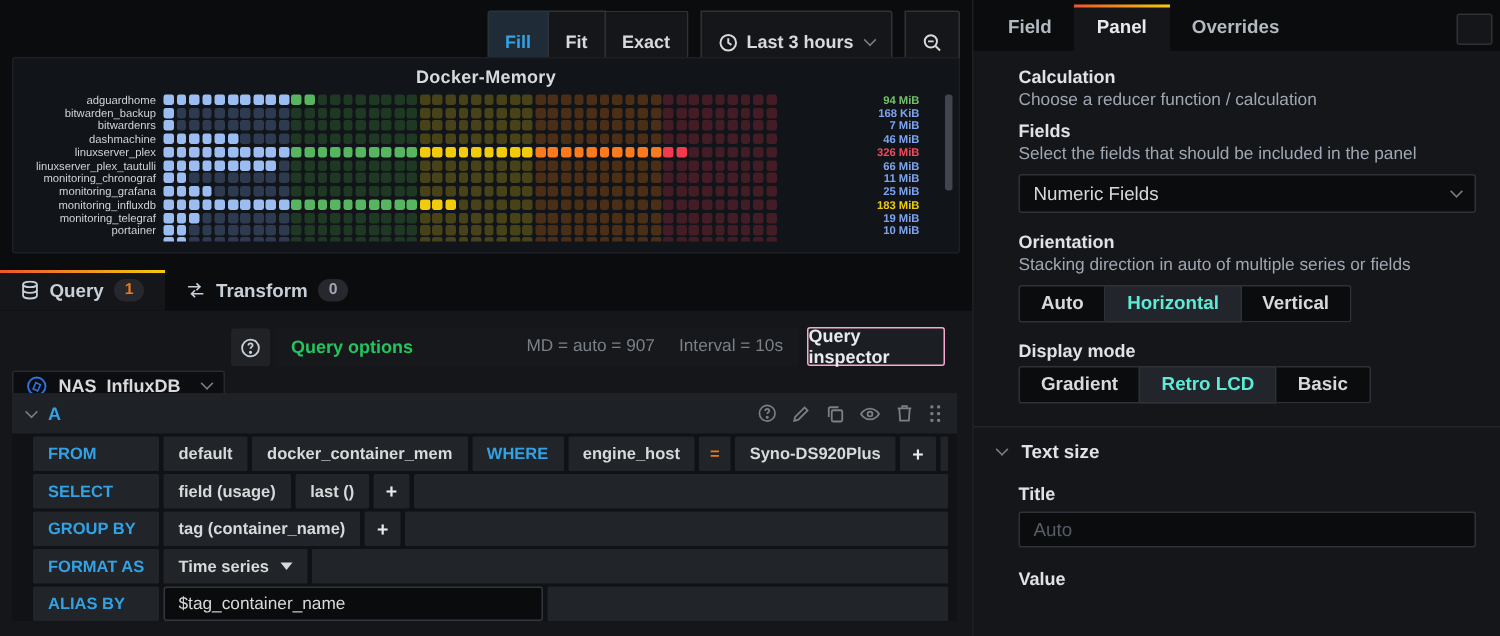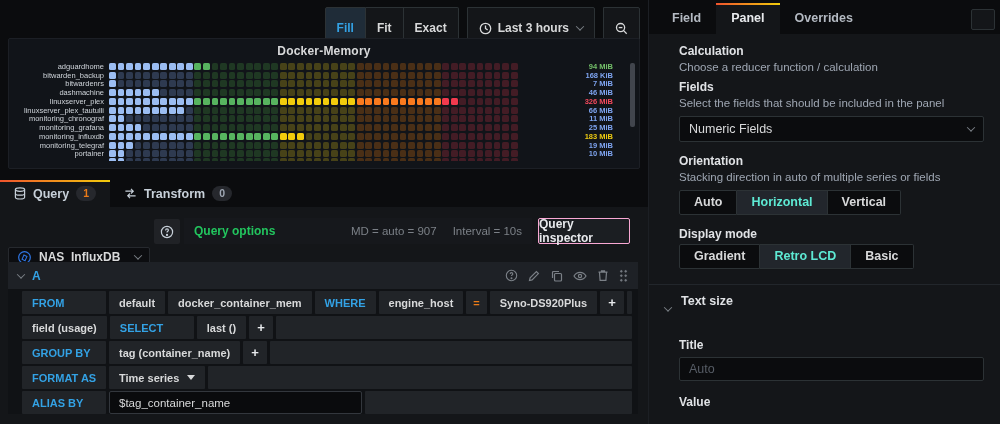--- a/index.html
+++ b/index.html
@@ -112,21 +112,21 @@
   .x-icon::after { content:"×"; font-size:13px; color:#7b8087; line-height:10px; }
   .btn-seg { display:inline-flex; margin-bottom:12px; }
   .seg-opt { padding:4px 14px 5px; font-size:12.5px; font-weight:600; color:#d8d9da; background:#0b0c0e;
              border:1px solid #2c3235; cursor:pointer; }
   .seg-opt + .seg-opt { border-left:none; }
   .seg-opt:first-child { border-radius:2px 0 0 2px; }
   .seg-opt:last-child { border-radius:0 2px 2px 0; }
   .seg-opt.selected { background:#22262c; color:#5eead4; }
   .divider { border-top:1px solid #22262b; margin:3px -16px 0 -30px; }
   .section-header { display:flex; align-items:center; gap:10px; padding:9px 0 0 0; margin-left:-14px; cursor:pointer; }
-  .section-header .opt-label { margin-bottom:16px; font-size:12.5px; }
+  .section-header .opt-label { margin-bottom:0; font-size:12.5px; }
   .sub-label { font-size:12px; font-weight:700; color:#e0e2e5; margin:14px 0 5px; }
   .gf-input { width:100%; height:24px; background:#0b0c0e; border:1px solid #2c3235; border-radius:2px;
               color:#d8d9da; font-size:12.5px; font-family:"Liberation Sans",sans-serif; padding:0 9px; }
   .gf-input::placeholder { color:#575d66; }
 </style>
 </head>
 <body>
 
 <div class="app">
 
@@ -906,22 +906,22 @@
         <span class="pill">docker_container_mem</span>
         <span class="pill kw">WHERE</span>
         <span class="pill">engine_host</span>
         <span class="pill op">=</span>
         <span class="pill">Syno-DS920Plus</span>
         <span class="pill plus"></span>
         <span class="filler"></span>
       </div>
 
       <div class="qrow">
+        <span class="pill kw label">SELECT</span>
         <span class="pill">field (usage)</span>
-        <span class="pill kw label">SELECT</span>
         <span class="pill">last ()</span>
         <span class="pill plus"></span>
         <span class="filler"></span>
       </div>
 
       <div class="qrow">
         <span class="pill kw label">GROUP BY</span>
         <span class="pill">tag (container_name)</span>
         <span class="pill plus"></span>
         <span class="filler"></span>

